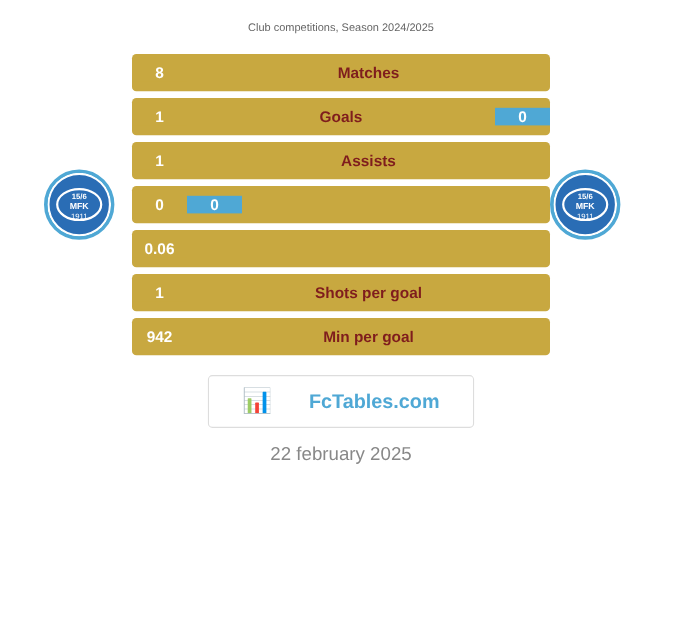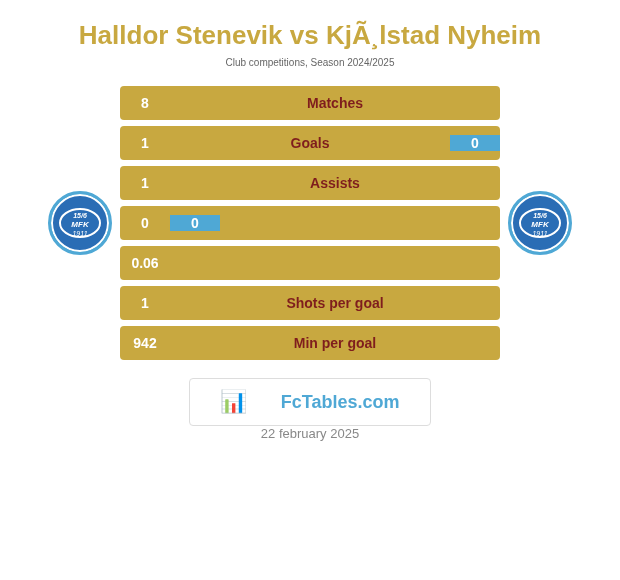--- a/index.html
+++ b/index.html
@@ -37,23 +37,22 @@
       flex-direction: row;
       align-items: center;
       justify-content: center;
       width: 100%;
       gap: 0;
     }
     .logo-left, .logo-right {
       width: 80px;
       display: flex;
       align-items: center;
-      justify-content: center;
+      justify-content: flex-start;
       flex-shrink: 0;
-      font-style: italic;
     }
     .stats-rows {
       flex: 1;
       display: flex;
       flex-direction: column;
       gap: 6px;
       max-width: 380px;
     }
     .stat-row {
       display: flex;
@@ -128,30 +127,30 @@
       font-size: 22px;
       color: #4fa8d5;
     }
     .fctables-text {
       font-size: 18px;
       font-weight: bold;
       color: #4fa8d5;
       margin-left: 23px;
     }
     .date-footer {
-      font-size: 13px;
+      margin-top: 14px;
+      font-size: 17px;
       color: #888;
       text-align: center;
     }
   </style>
 </head>
 <body>
 
 <div class="container">
-  <div class="title">Halldor Stenevik vs KjÃ¸lstad Nyheim</div>
   <div class="subtitle">Club competitions, Season 2024/2025</div>
 
   <div class="stats-section">
 
     <div class="logo-left">
       <div class="club-logo">
         <svg viewBox="0 0 58 58" xmlns="http://www.w3.org/2000/svg">
           <circle cx="29" cy="29" r="28" fill="#2a6db5" stroke="#fff" stroke-width="2"></circle>
           <ellipse cx="29" cy="29" rx="20" ry="14" fill="none" stroke="#fff" stroke-width="2"></ellipse>
           <text x="29" y="24" text-anchor="middle" fill="#fff" font-size="7" font-weight="bold">15/6</text>

